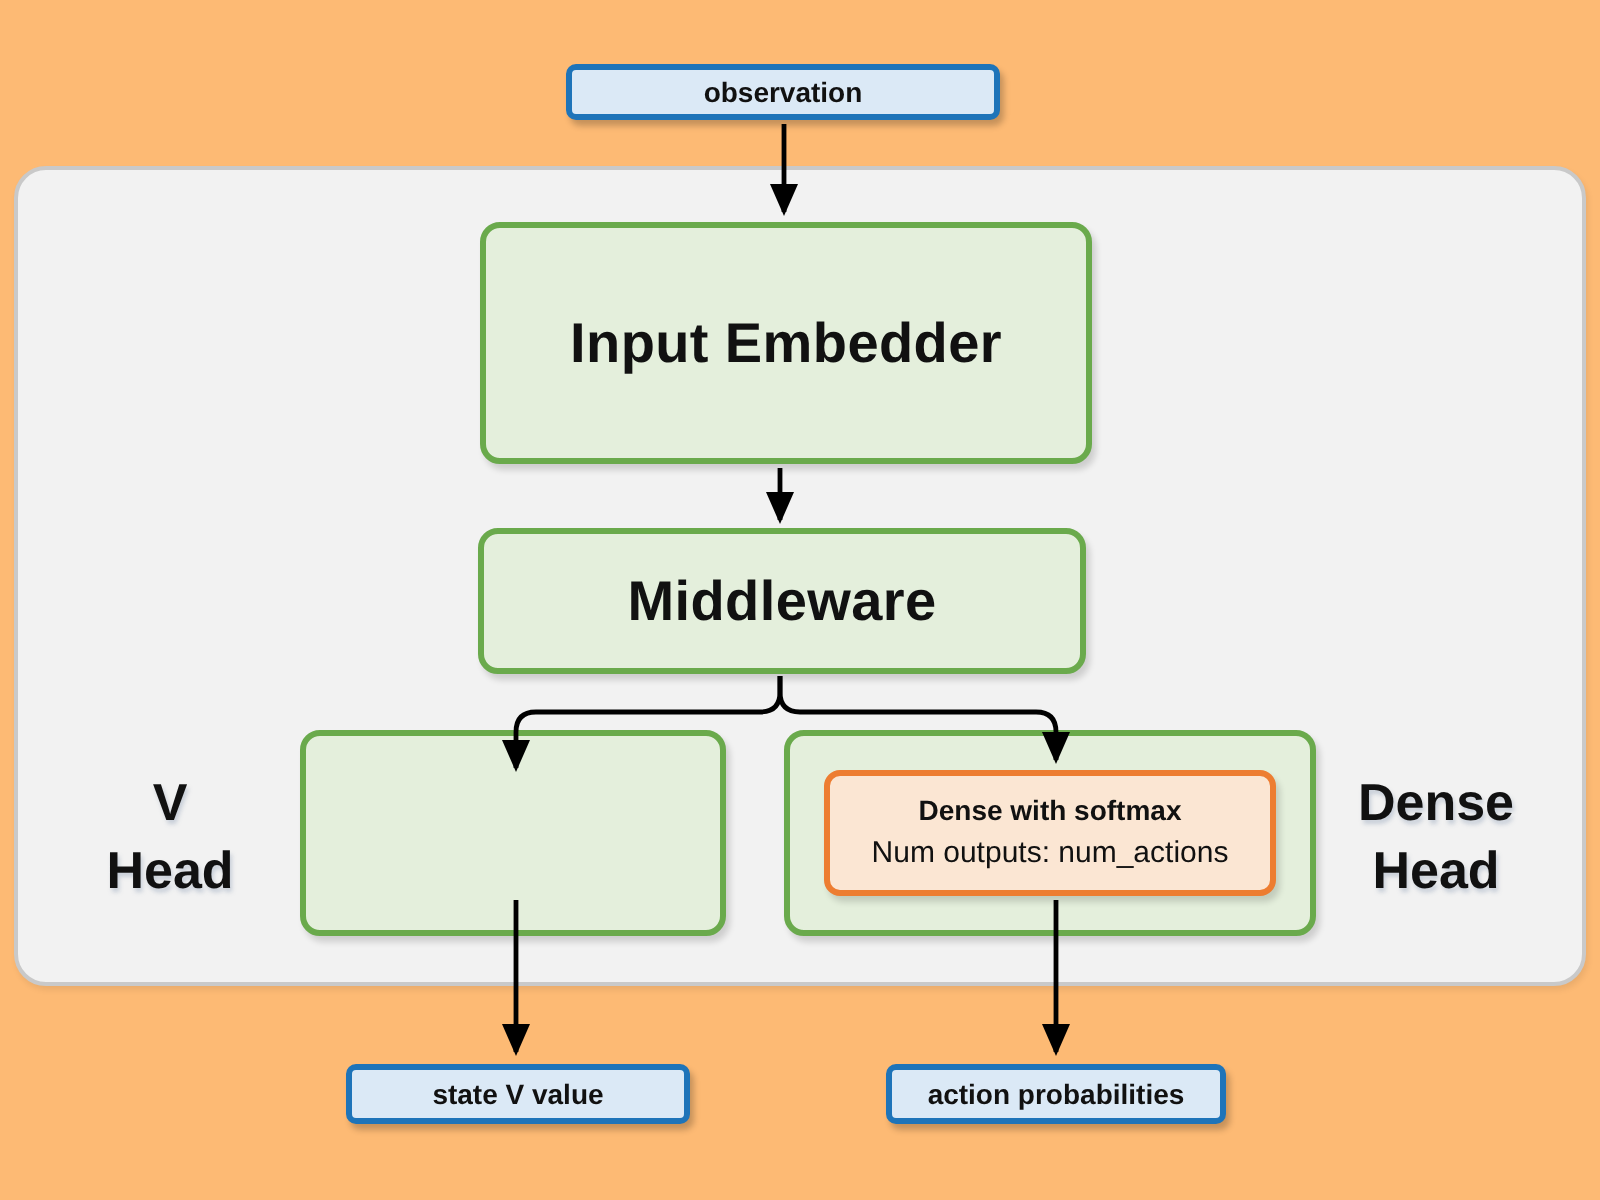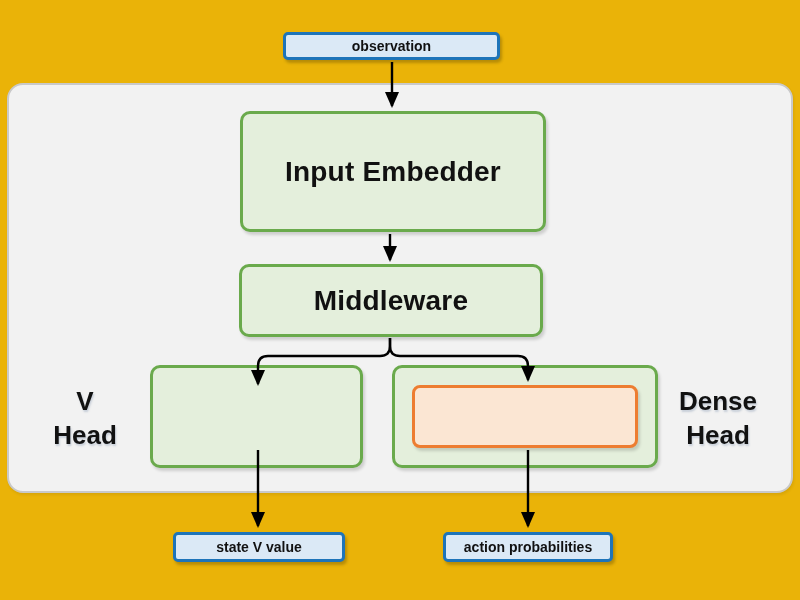--- a/index.html
+++ b/index.html
@@ -1,19 +1,19 @@
 <!DOCTYPE html>
 <html style="--c-io-fill: #dbe9f6; --c-io-border: #1e74b9; --c-block-fill: #e4efdc; --c-block-border: #6aaa4c; --c-dense-fill: #fbe6d3; --c-dense-border: #ed7d31; --c-container-fill: #f2f2f2; --c-container-border: #c9c9c9; --c-arrow: #000000; --c-text: #111111;"><head>
 <meta charset="utf-8">
 <style>
   html, body { margin: 0; padding: 0; background: #ffffff; }
   .stage {
     position: relative;
     width: 800px; height: 600px;
-    background: #eab308;
+    background: #fdba74;
     font-family: "Liberation Sans", "DejaVu Sans", sans-serif;
     color: var(--c-text, #111111);
     overflow: hidden;
   }
   .stage * { box-sizing: border-box; }
 
   .container-box {
     position: absolute;
     left: 7px; top: 83px; width: 786px; height: 410px;
     background: var(--c-container-fill, #f2f2f2);
@@ -106,20 +106,22 @@
   </div>
 
   <div class="box block big-label middleware">
     <span>Middleware</span>
   </div>
 
   <div class="box block vhead-box"></div>
 
   <div class="box block phead-box"></div>
   <div class="box dense pdense">
+    <span class="dense-title">Dense with softmax</span>
+    <span class="dense-sub">Num outputs: num_actions</span>
   </div>
 
   <div class="head-label vlabel">
     <span>V</span>
     <span>Head</span>
   </div>
 
   <div class="head-label plabel">
     <span>Dense</span>
     <span>Head</span>

